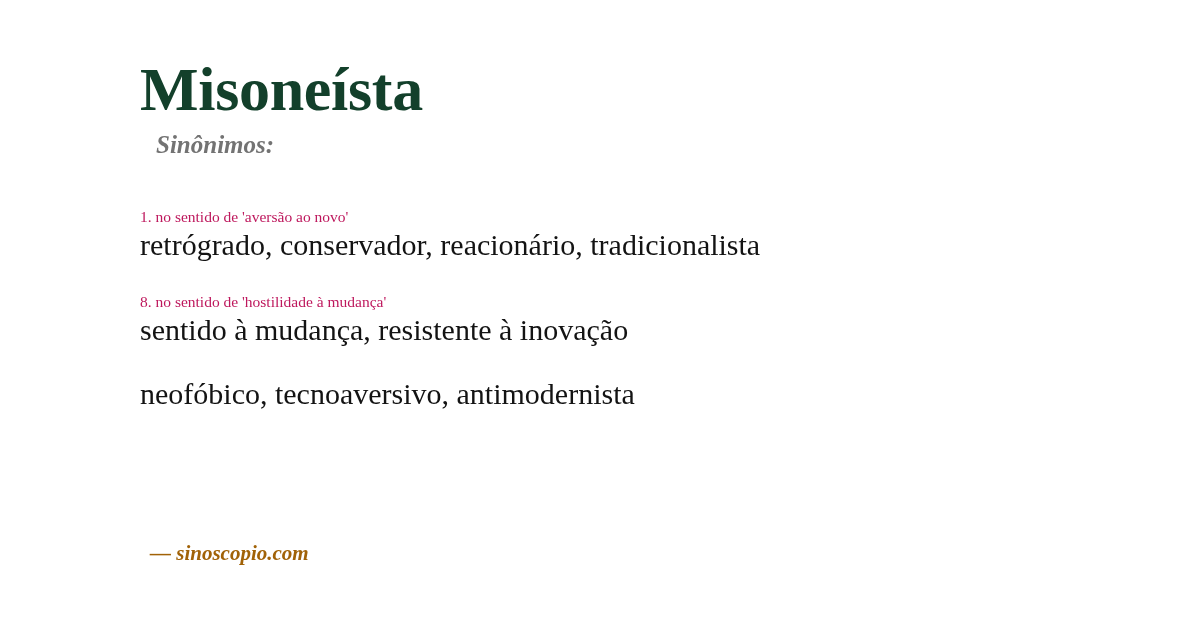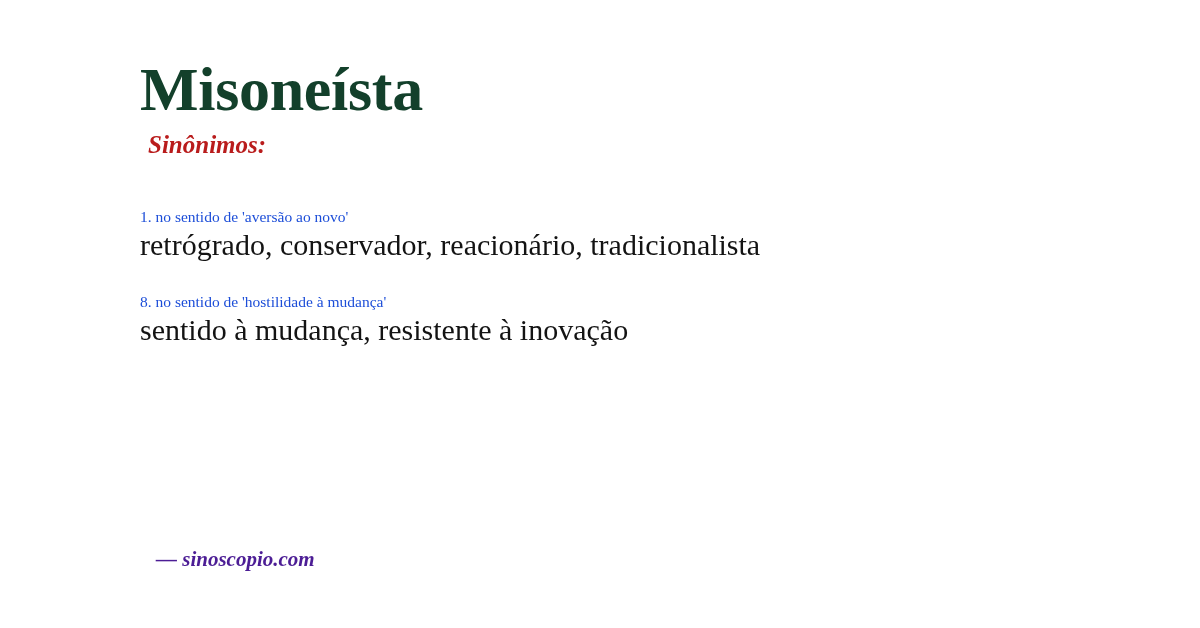--- a/index.html
+++ b/index.html
@@ -42,22 +42,22 @@
     letter-spacing: -0.3px;
     margin: 0;
     white-space: nowrap;
   }
 
   .subhead {
     font-family: "Liberation Serif", "DejaVu Serif", serif;
     font-size: 25px;
     font-weight: 700;
     font-style: italic;
-    color: #b91c1c;
-    margin: 12px 0 0 8px;
+    color: #737373;
+    margin: 12px 0 0 16px;
     line-height: 1.0;
     white-space: nowrap;
   }
 
   
   .senses {
     position: absolute;
     left: 140px;
     top: 207px;
     width: 1010px;
@@ -67,21 +67,21 @@
     margin: 0 0 29px 0;
   }
   .sense:last-child {
     margin-bottom: 0;
   }
 
   .sense-label {
     font-family: "Liberation Serif", "DejaVu Serif", serif;
     font-size: 15.5px;
     font-weight: 400;
-    color: #1d4ed8;
+    color: #be185d;
     line-height: 1.25;
     margin: 0 0 2px 0;
     white-space: nowrap;
   }
 
   .sense-synonyms {
     font-family: "Liberation Serif", "DejaVu Serif", serif;
     font-size: 30px;
     font-weight: 400;
     color: #131313;
@@ -96,23 +96,23 @@
     left: 140px;
     top: 533px;
     width: 600px;
   }
 
   .source {
     font-family: "Liberation Serif", "DejaVu Serif", serif;
     font-size: 21px;
     font-weight: 700;
     font-style: italic;
-    color: #4c1d95;
+    color: #a16207;
     line-height: 1.0;
-    margin: 16px;
+    margin: 10px;
     white-space: nowrap;
   }
 </style>
 </head>
 <body>
 
 <div class="card">
 
   <div class="header">
     <h1 class="headword">Misoneísta</h1>
@@ -125,20 +125,21 @@
       <div class="sense-label">1. no sentido de 'aversão ao novo'</div>
       <div class="sense-synonyms">retrógrado, conservador, reacionário, tradicionalista</div>
     </div>
 
     <div class="sense">
       <div class="sense-label">8. no sentido de 'hostilidade à mudança'</div>
       <div class="sense-synonyms">sentido à mudança, resistente à inovação</div>
     </div>
 
     <div class="sense">
+      <div class="sense-synonyms">neofóbico, tecnoaversivo, antimodernista</div>
     </div>
 
   </div>
 
   <div class="footer">
     <div class="source">— sinoscopio.com</div>
   </div>
 
 </div>
 

